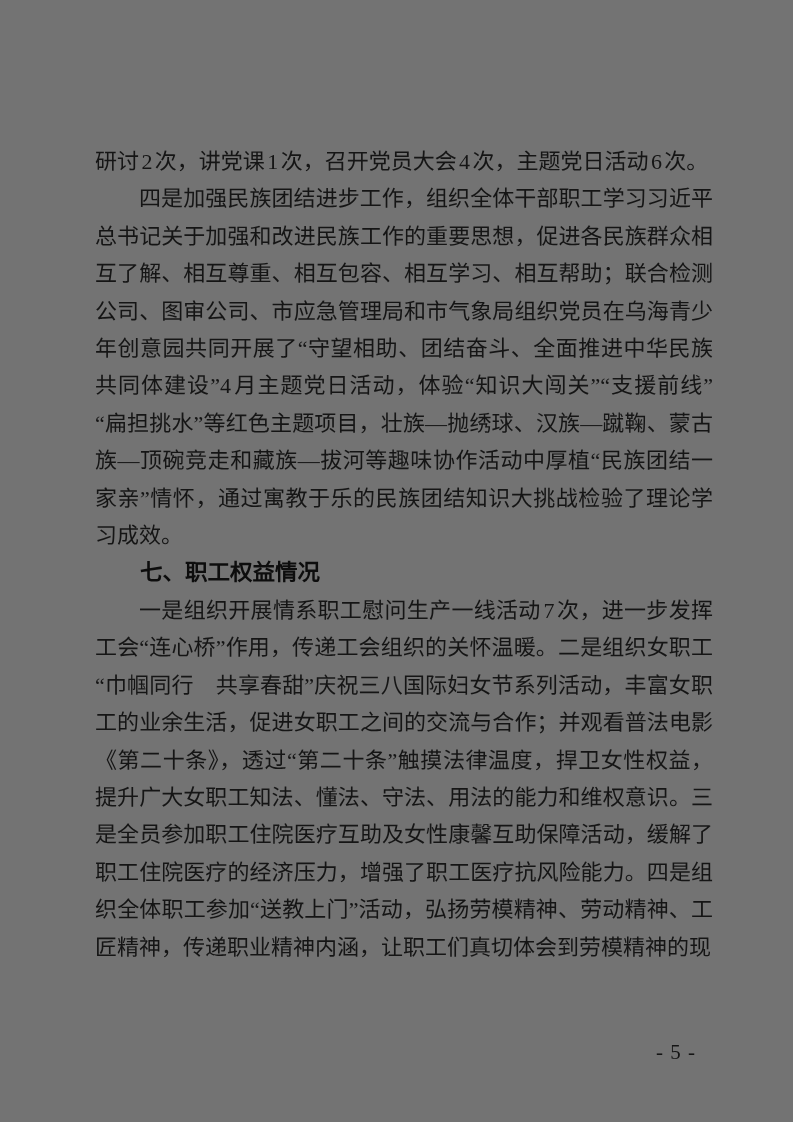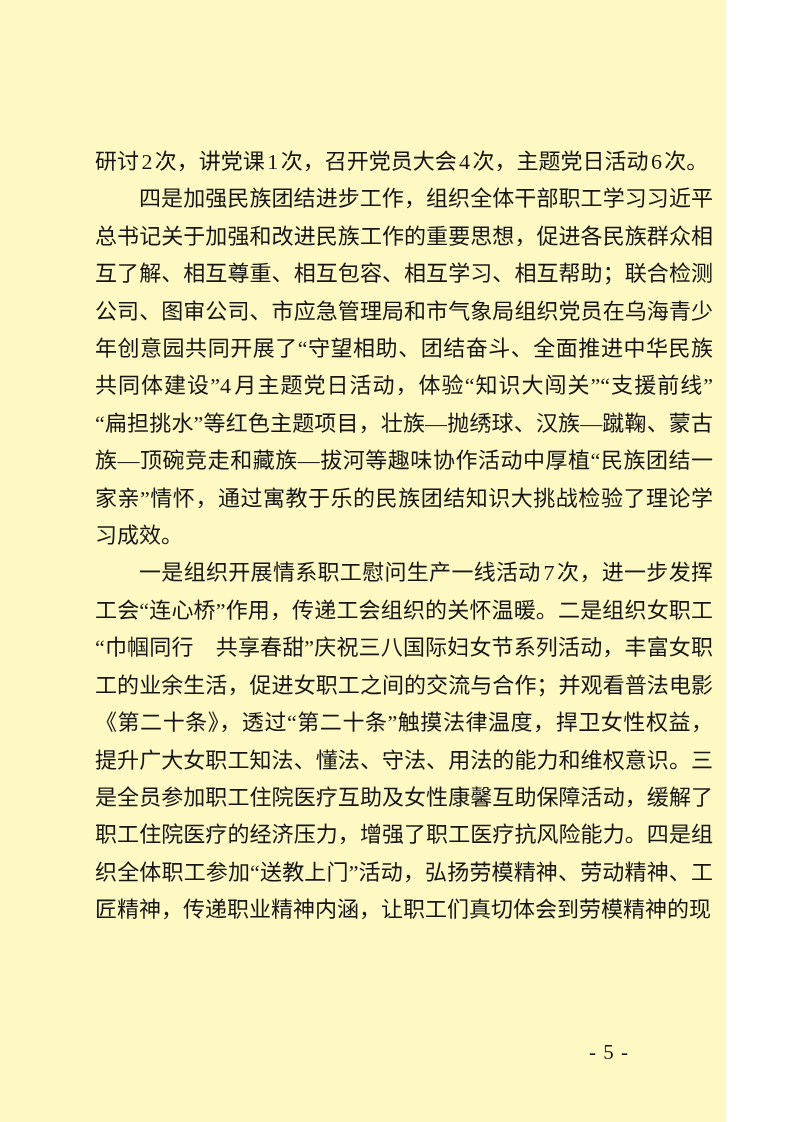--- a/index.html
+++ b/index.html
@@ -2,23 +2,23 @@
 <html lang="zh-CN"><head>
 <meta charset="utf-8">
 <style>
   html, body {
     margin: 0;
     padding: 0;
     background: #ffffff;
   }
   .page {
     position: relative;
-    width: 726px;
+    width: 793px;
     height: 1122px;
-    background: #fef9c3;
+    background: #737373;
     overflow: hidden;
     font-family: "Liberation Serif", "DejaVu Serif", serif;
     color: #151515;
   }
   .doc-body {
     position: absolute;
     left: 95px;
     top: 143px;
     width: 618px;
     font-size: 22px;
@@ -59,16 +59,17 @@
     font-family: "Liberation Serif", "DejaVu Serif", serif;
   }
 </style>
 </head>
 <body>
 
 <div class="page">
   <div class="doc-body">
     <p class="para no-indent">研讨 2 次，讲党课 1 次，召开党员大会 4 次，主题党日活动 6 次。</p>
     <p class="para">四是加强民族团结进步工作，组织全体干部职工学习习近平总书记关于加强和改进民族工作的重要思想，促进各民族群众相互了解、相互尊重、相互包容、相互学习、相互帮助；联合检测公司、图审公司、市应急管理局和市气象局组织党员在乌海青少年创意园共同开展了“守望相助、团结奋斗、全面推进中华民族共同体建设”4 月主题党日活动，体验“知识大闯关”“支援前线”“扁担挑水”等红色主题项目，壮族—抛绣球、汉族—蹴鞠、蒙古族—顶碗竞走和藏族—拔河等趣味协作活动中厚植“民族团结一家亲”情怀，通过寓教于乐的民族团结知识大挑战检验了理论学习成效。</p>
+    <h2 class="heading">七、职工权益情况</h2>
     <p class="para">一是组织开展情系职工慰问生产一线活动 7 次，进一步发挥工会“连心桥”作用，传递工会组织的关怀温暖。二是组织女职工“巾帼同行　共享春甜”庆祝三八国际妇女节系列活动，丰富女职工的业余生活，促进女职工之间的交流与合作；并观看普法电影《第二十条》，透过“第二十条”触摸法律温度，捍卫女性权益，提升广大女职工知法、懂法、守法、用法的能力和维权意识。三是全员参加职工住院医疗互助及女性康馨互助保障活动，缓解了职工住院医疗的经济压力，增强了职工医疗抗风险能力。四是组织全体职工参加“送教上门”活动，弘扬劳模精神、劳动精神、工匠精神，传递职业精神内涵，让职工们真切体会到劳模精神的现</p>
   </div>
   <div class="footer-pagenum">- 5 -</div>
 </div>
 
 </body></html>

